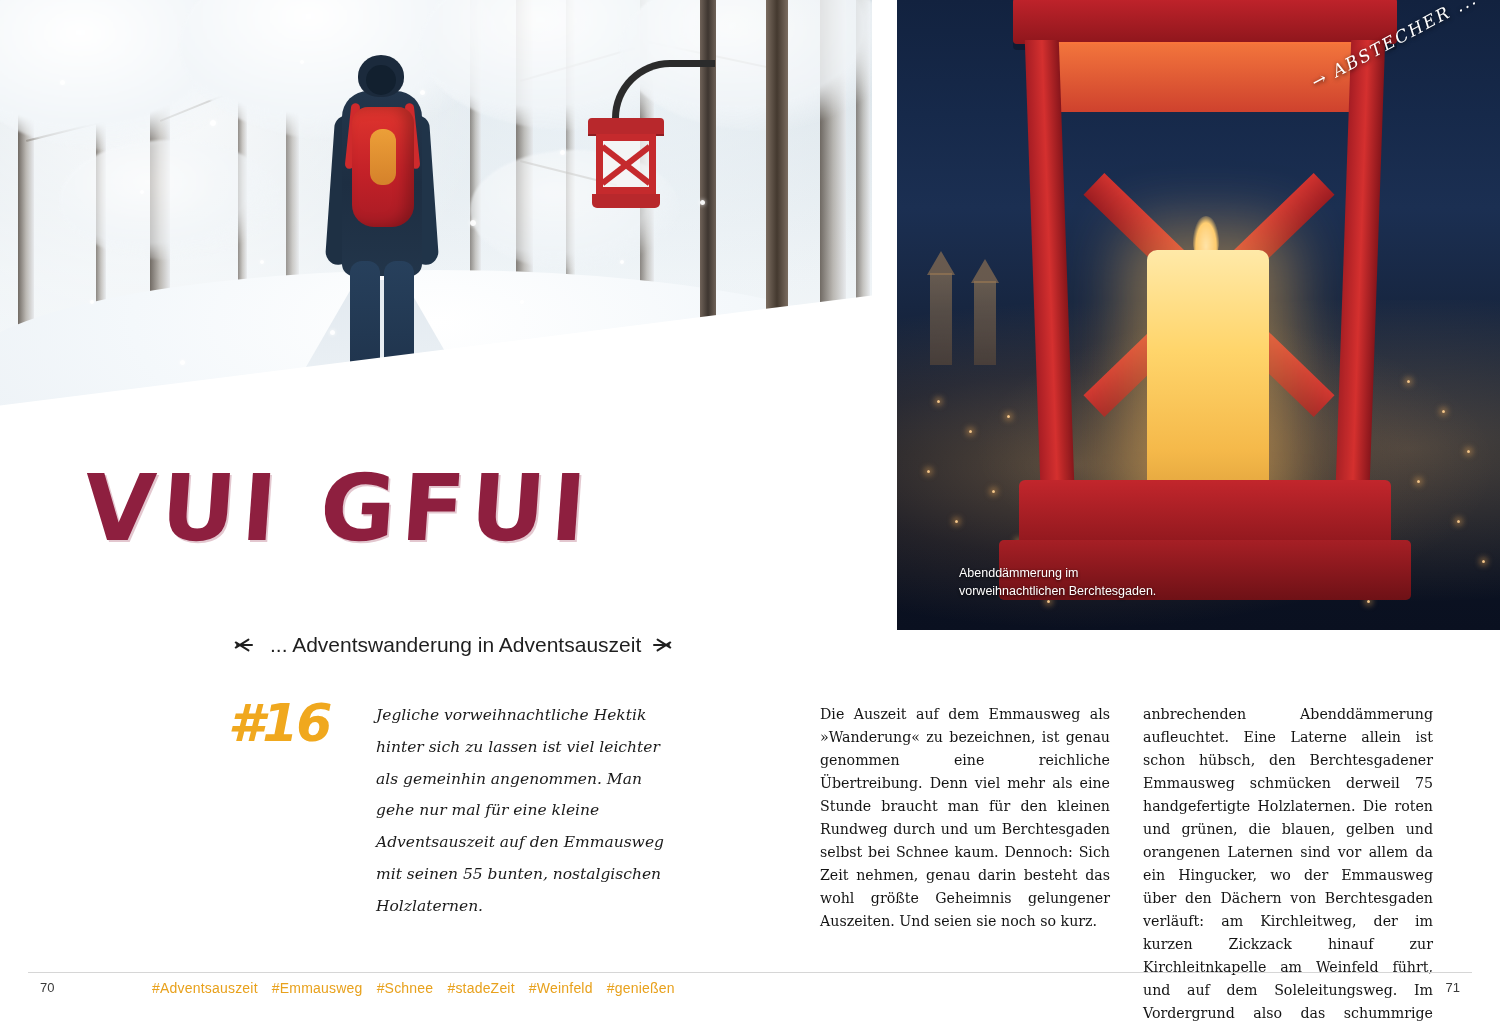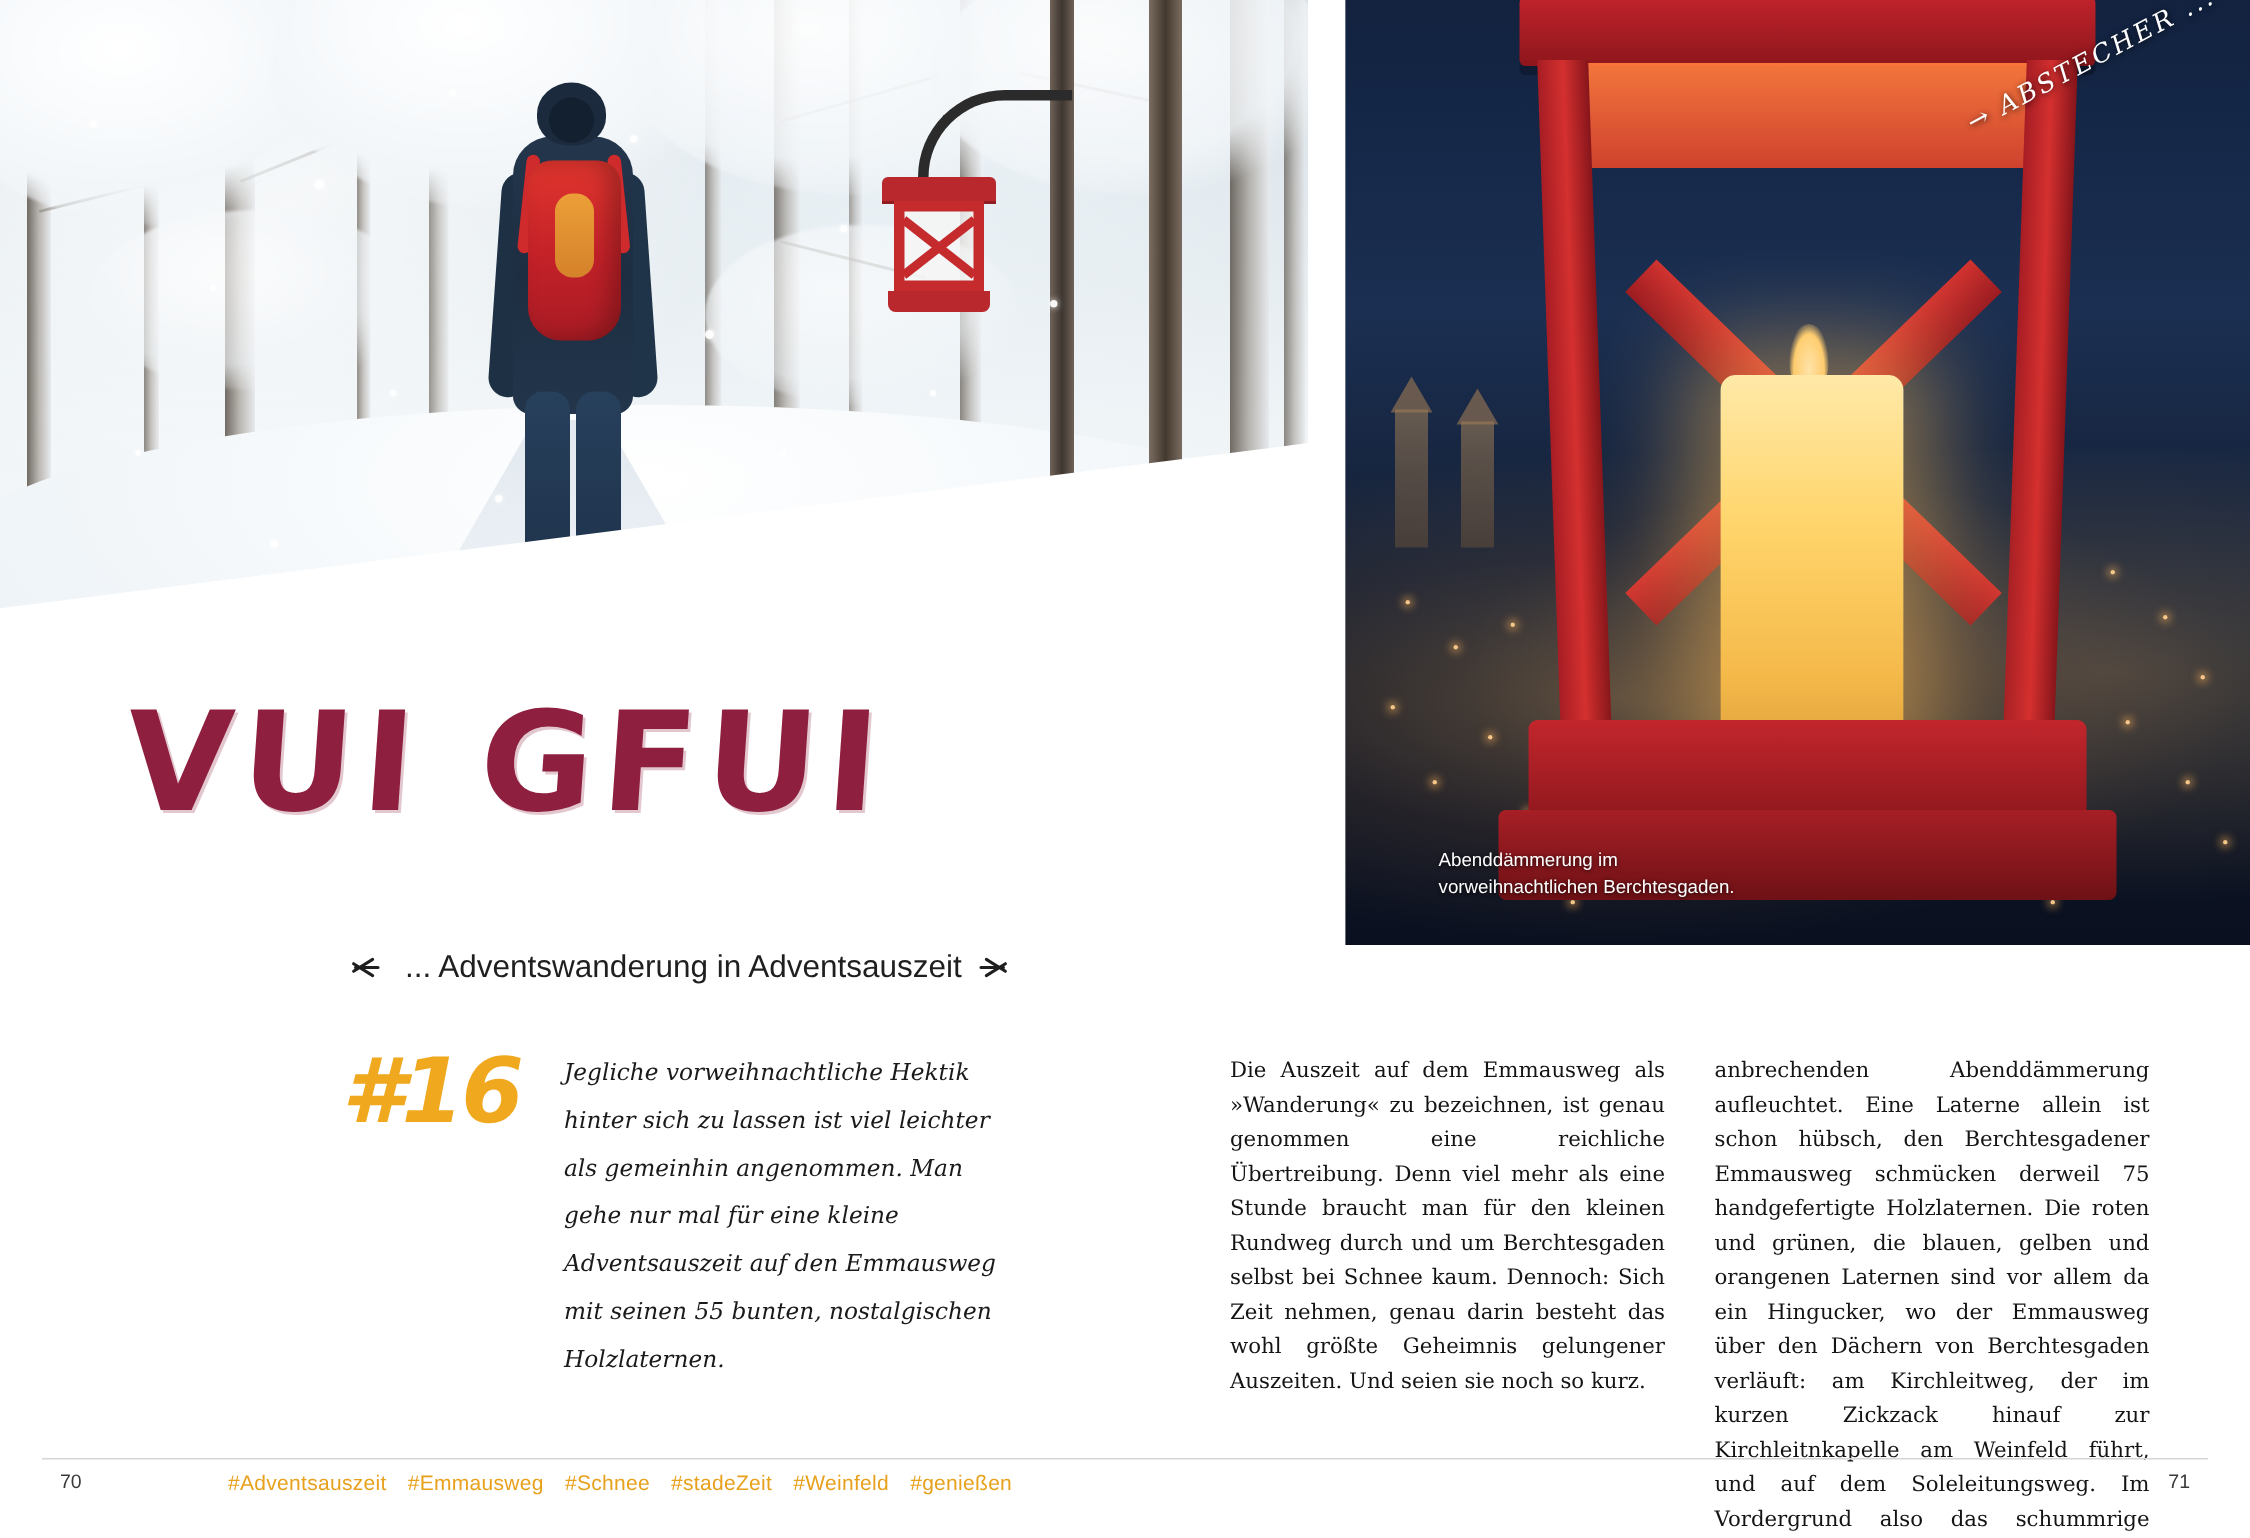--- a/index.html
+++ b/index.html
@@ -347,21 +347,21 @@
   .spark.right i:nth-child(1) { transform: rotate(32deg) translateY(-7px); }
   .spark.right i:nth-child(3) { transform: rotate(-32deg) translateY(7px); }
 
   
   .number {
     position: absolute;
     left: 228px; top: 693px;
     font-family: "DejaVu Sans", sans-serif;
     font-weight: bold;
     font-style: italic;
-    font-size: 60px;
+    font-size: 52px;
     color: #f0a81e;
     letter-spacing: -2px;
   }
   .lead {
     position: absolute;
     left: 376px; top: 700px;
     width: 305px;
     font-family: "DejaVu Serif", serif;
     font-style: italic;
     font-size: 15.5px;

